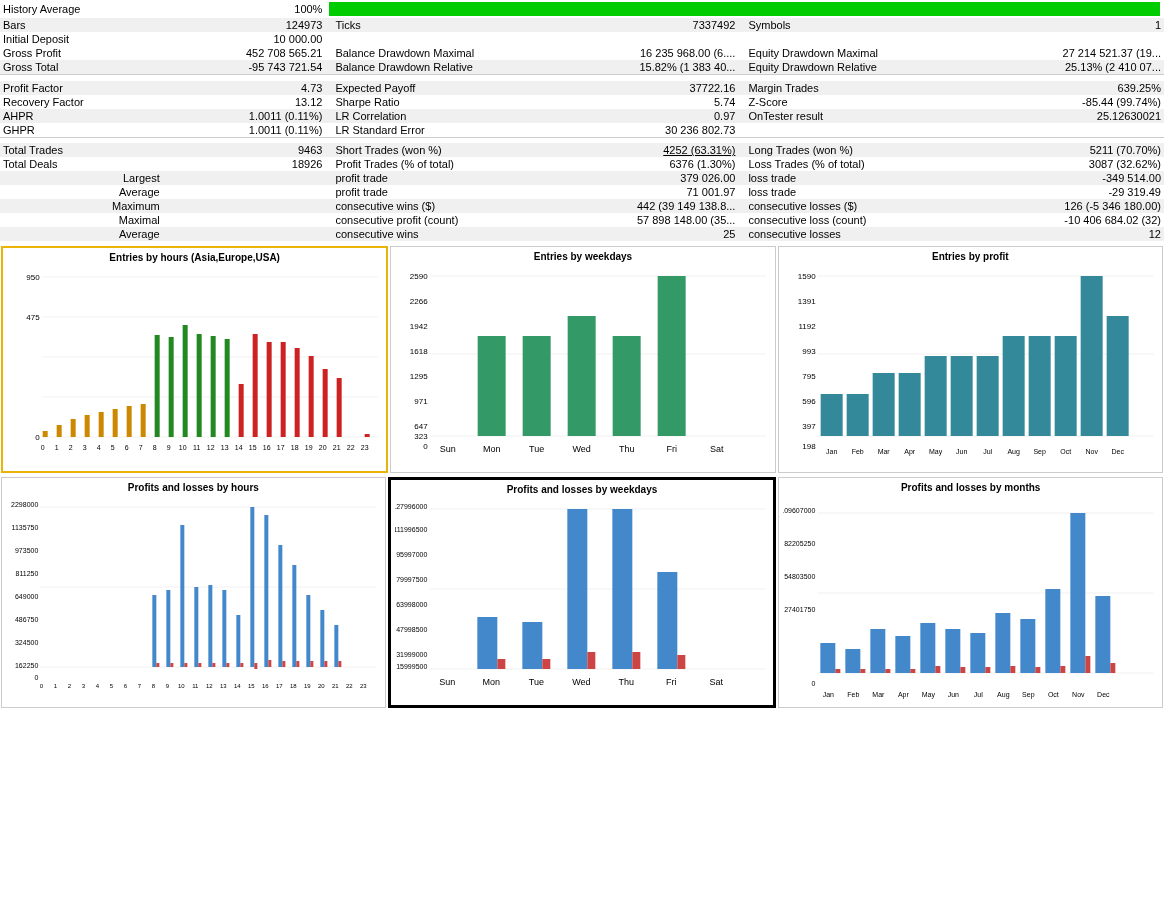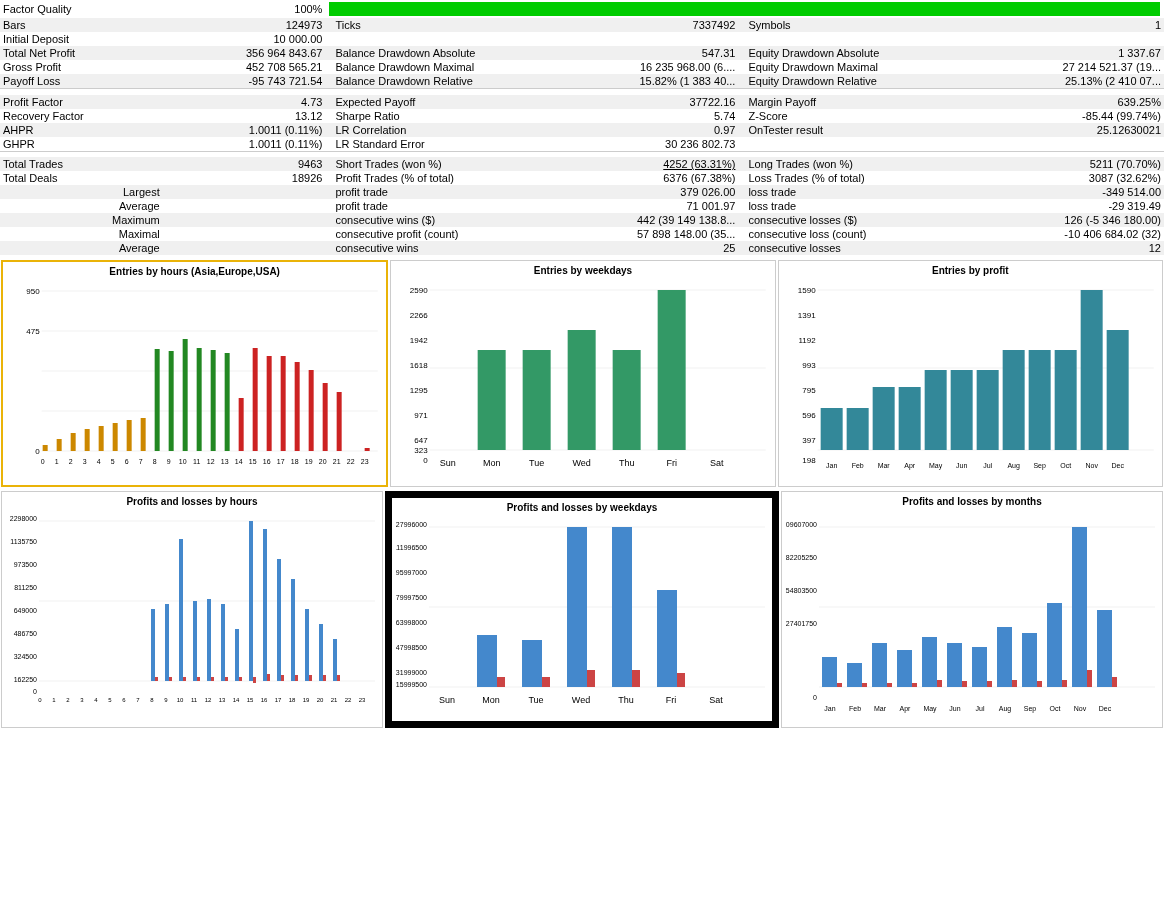--- a/index.html
+++ b/index.html
@@ -10,21 +10,21 @@
     
     svg text { font-family: Arial, sans-serif; }
   </style>
 </head>
 <body>
 
 <table class="main">
 
   <tbody>
       <tr style="background:#fff;">
-    <td style="width:130px;">Factor Quality</td>
+    <td style="width:130px;">History Average</td>
     <td style="width:130px; text-align:right;">100%</td>
     <td colspan="4" style="padding:2px 4px;">
       <div style="background:#e0e0e0; height:14px; width:100%;">
         <div style="background:#00cc00; height:14px; width:100%;"></div>
       </div>
     </td>
   </tr>
 
   <tr style="background:#f0f0f0;">
     <td>Bars</td>
@@ -34,57 +34,49 @@
     <td style="width:220px; padding-left:10px;">Symbols</td>
     <td style="text-align:right; width:120px;">1</td>
   </tr>
 
   <tr style="background:#fff;">
     <td>Initial Deposit</td>
     <td style="text-align:right;">10 000.00</td>
     <td colspan="4"></td>
   </tr>
 
-  <tr style="background:#f0f0f0;">
-    <td>Total Net Profit</td>
-    <td style="text-align:right;">356 964 843.67</td>
-    <td style="padding-left:10px;">Balance Drawdown Absolute</td>
-    <td style="text-align:right;">547.31</td>
-    <td style="padding-left:10px;">Equity Drawdown Absolute</td>
-    <td style="text-align:right;">1 337.67</td>
-  </tr>
 
   <tr style="background:#fff;">
     <td>Gross Profit</td>
     <td style="text-align:right;">452 708 565.21</td>
     <td style="padding-left:10px;">Balance Drawdown Maximal</td>
     <td style="text-align:right;">16 235 968.00 (6....</td>
     <td style="padding-left:10px;">Equity Drawdown Maximal</td>
     <td style="text-align:right;">27 214 521.37 (19...</td>
   </tr>
 
   <tr style="background:#f0f0f0;">
-    <td>Payoff Loss</td>
+    <td>Gross Total</td>
     <td style="text-align:right;">-95 743 721.54</td>
     <td style="padding-left:10px;">Balance Drawdown Relative</td>
     <td style="text-align:right;">15.82% (1 383 40...</td>
     <td style="padding-left:10px;">Equity Drawdown Relative</td>
     <td style="text-align:right;">25.13% (2 410 07...</td>
   </tr>
 
   <tr>
         <td colspan="6" style="height:6px; background:#fff; border-top:1px solid #ccc;"></td>
       </tr>
 
   <tr style="background:#f0f0f0;">
     <td>Profit Factor</td>
     <td style="text-align:right;">4.73</td>
     <td style="padding-left:10px;">Expected Payoff</td>
     <td style="text-align:right;">37722.16</td>
-    <td style="padding-left:10px;">Margin Payoff</td>
+    <td style="padding-left:10px;">Margin Trades</td>
     <td style="text-align:right;">639.25%</td>
   </tr>
 
   <tr style="background:#fff;">
     <td>Recovery Factor</td>
     <td style="text-align:right;">13.12</td>
     <td style="padding-left:10px;">Sharpe Ratio</td>
     <td style="text-align:right;">5.74</td>
     <td style="padding-left:10px;">Z-Score</td>
     <td style="text-align:right;">-85.44 (99.74%)</td>
@@ -117,21 +109,21 @@
     <td style="padding-left:10px;">Short Trades (won %)</td>
     <td style="text-align:right;text-decoration:underline;">4252 (63.31%)</td>
     <td style="padding-left:10px;">Long Trades (won %)</td>
     <td style="text-align:right;">5211 (70.70%)</td>
   </tr>
 
   <tr style="background:#fff;">
     <td>Total Deals</td>
     <td style="text-align:right;">18926</td>
     <td style="padding-left:10px;">Profit Trades (% of total)</td>
-    <td style="text-align:right;">6376 (67.38%)</td>
+    <td style="text-align:right;">6376 (1.30%)</td>
     <td style="padding-left:10px;">Loss Trades (% of total)</td>
     <td style="text-align:right;">3087 (32.62%)</td>
   </tr>
 
   <tr style="background:#f0f0f0;">
     <td style="text-align:right;">Largest</td>
     <td></td>
     <td style="padding-left:10px;">profit trade</td>
     <td style="text-align:right;">379 026.00</td>
     <td style="padding-left:10px;">loss trade</td>
@@ -424,21 +416,21 @@
       <text x="271" y="193" font-size="6" text-anchor="middle">17</text>
       <text x="285" y="193" font-size="6" text-anchor="middle">18</text>
       <text x="299" y="193" font-size="6" text-anchor="middle">19</text>
       <text x="313" y="193" font-size="6" text-anchor="middle">20</text>
       <text x="327" y="193" font-size="6" text-anchor="middle">21</text>
       <text x="341" y="193" font-size="6" text-anchor="middle">22</text>
       <text x="355" y="193" font-size="6" text-anchor="middle">23</text>
     </svg>
   </div>
 
-  <div style="flex:1; border:7px solid #000000; margin:1px; padding:4px;">
+  <div style="flex:1; border:3px solid #000000; margin:1px; padding:4px;">
     <div style="text-align:center; font-size:10px; font-weight:bold; margin-bottom:2px;">Profits and losses by weekdays</div>
     <svg width="100%" height="200" viewBox="0 0 370 200">
       <text x="30" y="12" font-size="7" text-anchor="end">127996000</text>
       <text x="30" y="35" font-size="7" text-anchor="end">111996500</text>
       <text x="30" y="60" font-size="7" text-anchor="end">95997000</text>
       <text x="30" y="85" font-size="7" text-anchor="end">79997500</text>
       <text x="30" y="110" font-size="7" text-anchor="end">63998000</text>
       <text x="30" y="135" font-size="7" text-anchor="end">47998500</text>
       <text x="30" y="160" font-size="7" text-anchor="end">31999000</text>
       <text x="30" y="172" font-size="7" text-anchor="end">15999500</text>

